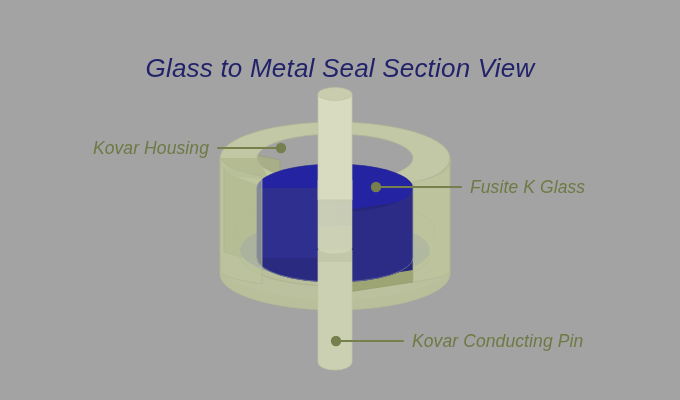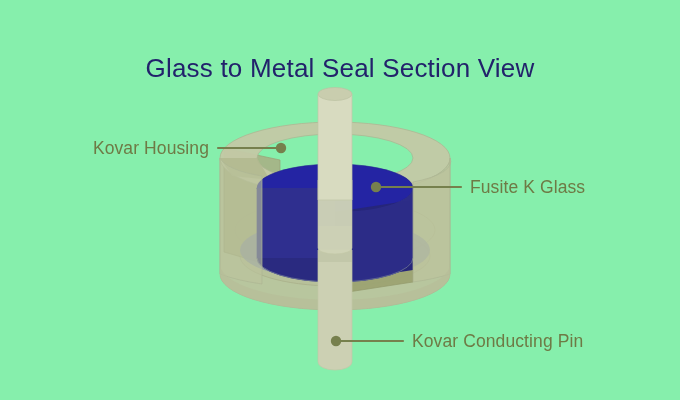--- a/index.html
+++ b/index.html
@@ -32,21 +32,21 @@
   .callout-text {
     font-family: "Liberation Sans", sans-serif;
     font-size: 17.5px;
     font-weight: 400;
     letter-spacing: 0.1px;
   }
 </style>
 </head>
 <body>
 
-<div id="stage" style="width: 680px; height: 400px; background: #86efac;">
+<div id="stage" style="width: 680px; height: 400px; background: #a3a3a3; font-style: italic;">
 
   <svg id="diagram-svg" viewBox="0 0 680 400">
 
     <text class="title-text" id="title-el" text-anchor="middle" x="340" y="77" fill="#22226b">Glass to Metal Seal Section View</text>
 
     <g>
 
       <g>
 
         <path id="housing-outer-wall" d="M 220 158

